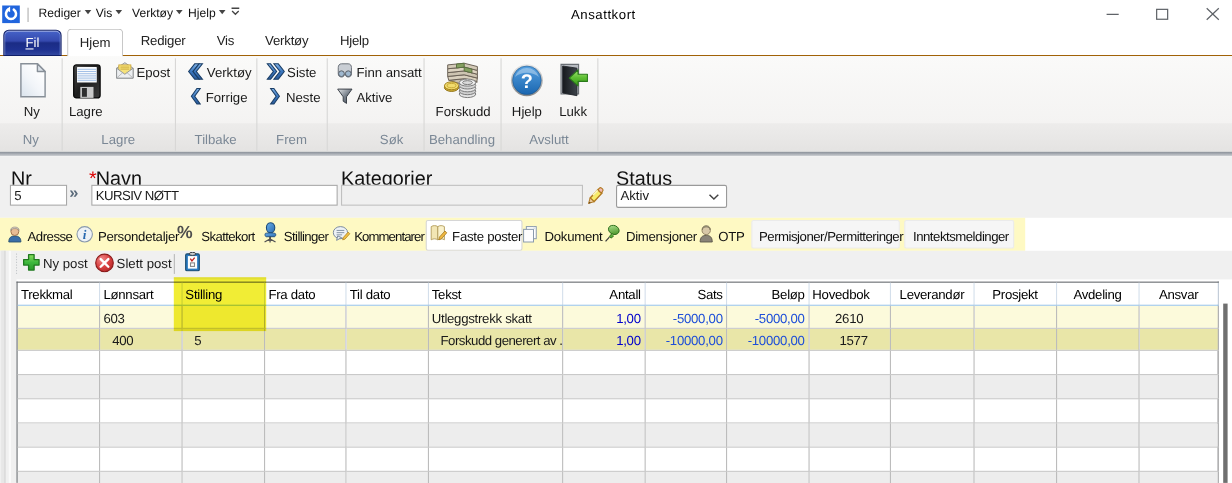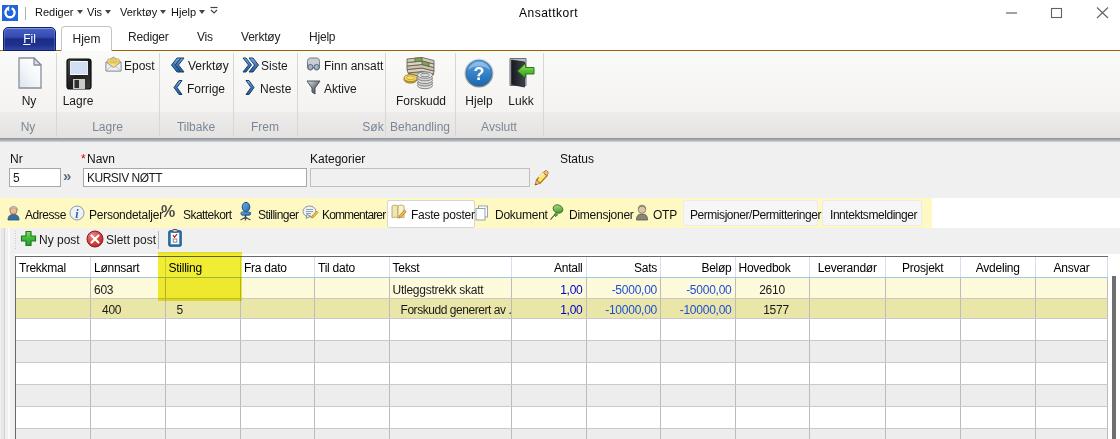--- a/index.html
+++ b/index.html
@@ -28,21 +28,21 @@
 #ribbon { position:absolute; left:0; top:51px; width:1120px; height:87px; background:linear-gradient(#fafaf9 0%, #f4f3f2 70%, #fafaf9 74%, #f7f6f5 100%); }
 #ribbon .strip { position:absolute; left:0; bottom:0; width:1120px; height:26px; background:linear-gradient(#edeceb,#e4e3e2); }
 #ribbonline { position:absolute; left:0; top:138px; width:1120px; height:4px; background:linear-gradient(#8a9098,#a9aeb5,#d2d4d7); }
 .gsep { position:absolute; top:2px; width:1px; height:84px; background:#d8d7d6; }
 .glabel { position:absolute; bottom:4px; font-size:12px; color:#7a8795; text-align:center; }
 .btnlabel { position:absolute; font-size:12px; color:#1a1a1a; text-align:center; }
 .smalllabel { position:absolute; font-size:12px; color:#1a1a1a; }
 
 
 #form { position:absolute; left:0; top:142px; width:1120px; height:56px; background:#f0f0f0; }
-.flabel { position:absolute; top:10px; font-size:12px; color:#111; }
+.flabel { position:absolute; top:10px; font-size:18px; color:#111; }
 .finput { position:absolute; top:26px; height:19px; background:#fff; border:1px solid #a8a8a8; font-size:12px; padding:2px 3px 0 3px; }
 
 
 #ptabs { position:absolute; left:0; top:198px; width:932px; height:30px; background:#fef9c3; }
 .ptab { position:absolute; top:4px; padding-top:4px; height:24px; font-size:12px; color:#111; white-space:nowrap; letter-spacing:-0.25px; }
 
 
 #subbar { position:absolute; left:0; top:228px; width:1120px; height:26px; background:#f0f0f0; }
 
 
@@ -117,21 +117,21 @@
     <div class="gsep" style="left:159px;"></div>
     <div class="gsep" style="left:233px;"></div>
     <div class="gsep" style="left:297px;"></div>
     <div class="gsep" style="left:385px;"></div>
     <div class="gsep" style="left:455px;"></div>
     <div class="gsep" style="left:543px;"></div>
     <div class="glabel" style="left:0px; width:56px;">Ny</div>
     <div class="glabel" style="left:56px; width:103px;">Lagre</div>
     <div class="glabel" style="left:159px; width:74px;">Tilbake</div>
     <div class="glabel" style="left:233px; width:64px;">Frem</div>
-    <div class="glabel" style="left:313px; width:88px;padding-left:32px;">Søk</div>
+    <div class="glabel" style="left:296px; width:88px;padding-left:32px;">Søk</div>
     <div class="glabel" style="left:385px; width:70px;">Behandling</div>
     <div class="glabel" style="left:455px; width:88px;">Avslutt</div>
 
     <div class="abs" style="left:18px; top:6px;">
       <svg width="24" height="32" viewBox="0 0 24 32">
         <path d="M1 1 H16 L23 8 V31 H1 Z" fill="url(#pg1)" stroke="#878f98" stroke-width="1.3"></path>
         <path d="M16 1 L16 8 L23 8 Z" fill="#dbe2e9" stroke="#878f98" stroke-width="1.3" stroke-linejoin="round"></path>
         <defs>
             <linearGradient id="pg1" x1="0.8" y1="0.1" x2="0.1" y2="0.9">
               <stop offset="0" stop-color="#ffffff"></stop>
@@ -307,20 +307,25 @@
     <div class="abs" style="left:532px; top:26px;">
       <svg width="18" height="19" viewBox="0 0 18 19">
         <path d="M4.5 12 L11.5 4.5 L15 7.8 L8 15.3 Z" fill="#f7ec6a" stroke="#b07820" stroke-width="1.3"></path>
         <path d="M7 9.5 L13.5 2.8" stroke="#fdf8c0" stroke-width="1.6"></path>
         <path d="M11.5 4.5 L13 3 C14 2 15.5 3.2 16 4 C16.5 4.8 16 5.8 15.5 6.3 L15 7.8 Z" fill="#f2b8b0" stroke="#b07820" stroke-width="1"></path>
         <path d="M4.5 12 L3 17 L8 15.3 Z" fill="#e8c89a" stroke="#b07820" stroke-width="0.9"></path>
         <path d="M3 17 L4.2 15.5 L5 16.5 Z" fill="#4a3010"></path>
       </svg>
     </div>
     <span class="flabel" style="left:560px;">Status</span>
+    <div class="finput" style="left:560px; width:101px; height:21px; border-color:#9a9a9a; border-radius:2px;">Aktiv
+      <svg style="position:absolute; right:6px; top:7px;" width="10" height="6" viewBox="0 0 10 6">
+          <path d="M1 1 L5 5 L9 1" fill="none" stroke="#444" stroke-width="1.3"></path>
+        </svg>
+    </div>
   </div>
 
   <div id="ptabs">
     <div class="abs" style="left:683px; top:2px; width:135px; height:26px; background:#f6f6f6; border:1px solid #ebebeb; border-radius:2px;"></div>
     <div class="abs" style="left:822px; top:2px; width:100px; height:26px; background:#f6f6f6; border:1px solid #ebebeb; border-radius:2px;"></div>
     <div class="abs" style="left:387px; top:2px; width:88px; height:28px; background:#fff; border:1px solid #d6d6d6; border-radius:2px;"></div>
     <div class="abs" style="left:6px; top:7px;">
       <svg width="15" height="16" viewBox="0 0 15 16">
         <path d="M2 15 C2 11 4 9.5 7.5 9.5 C11 9.5 13 11 13 15 Z" fill="#3a6ea8" stroke="#28506e" stroke-width="0.8"></path>
         <circle cx="7.5" cy="5.5" r="3.6" fill="#e8bc94" stroke="#9a6a42" stroke-width="0.8"></circle>

